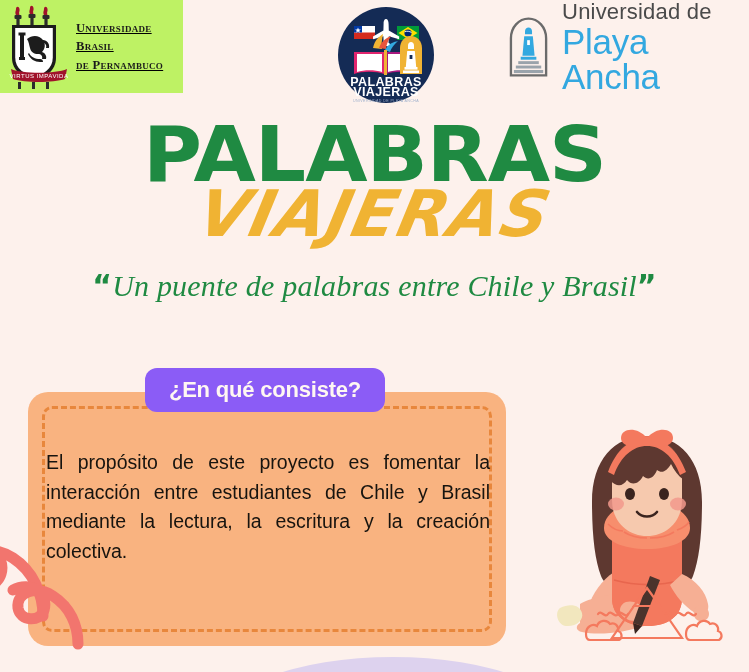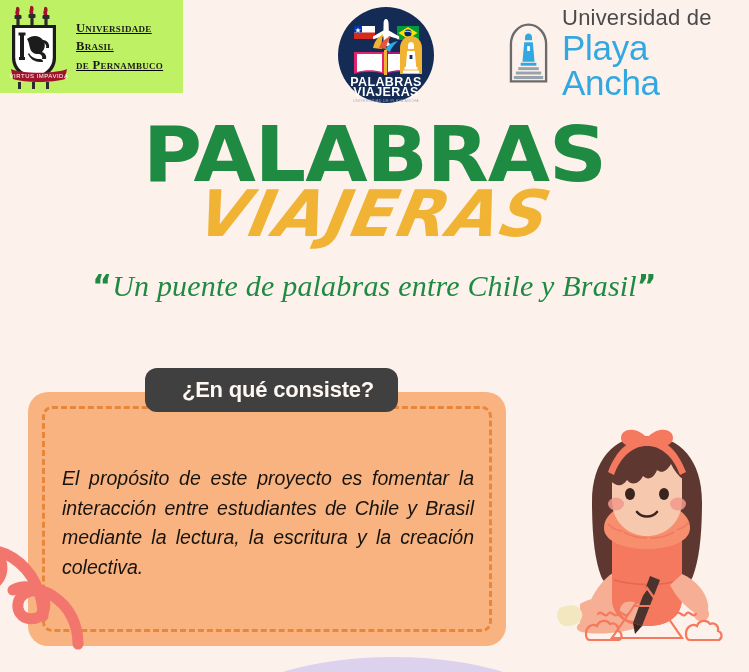--- a/index.html
+++ b/index.html
@@ -23,21 +23,21 @@
     color:#1b1b1b;font-size:12.5px;line-height:1.45;
     letter-spacing:.3px;font-weight:bold;
     font-variant:small-caps;
   }
   .ufpe-text div{white-space:nowrap;}
 
   .central-logo{
     position:absolute;left:337px;top:6px;width:98px;height:98px;
   }
   .upla-logo{
-    position:absolute;left:508px;top:18px;width:241px;height:70px;
+    position:absolute;left:508px;top:12px;width:241px;height:70px;
     display:flex;align-items:center;gap:13px;
   }
   .upla-words{display:flex;flex-direction:column;line-height:1;}
   .upla-l1{font-size:22px;color:#4a4a4a;letter-spacing:.2px;}
   .upla-l2{font-size:35px;color:#33A8E0;letter-spacing:-.3px;margin-top:1px;}
 
   
   .title-wrap{position:absolute;left:0;top:120px;width:749px;text-align:center;}
   .t-palabras{
     font-size:76px;font-weight:bold;color:#1F8A42;
@@ -65,30 +65,30 @@
   .info-card{
     position:absolute;left:28px;top:392px;width:478px;height:254px;
     background:#F9B380;border-radius:20px;
   }
   .info-dash{
     position:absolute;left:14px;top:14px;right:14px;bottom:14px;
     border:3px dashed #E8873C;border-radius:10px;
   }
   .badge{
     position:absolute;left:145px;top:368px;width:240px;height:44px;
-    background:#404040;border-radius:12px;
+    background:#8b5cf6;border-radius:12px;
     display:flex;align-items:center;justify-content:center;
-    color:#FFF7F2;font-size:22px;font-weight:bold;letter-spacing:-.2px;padding-left:13px;
+    color:#FFF7F2;font-size:22px;font-weight:bold;letter-spacing:-.2px;
   }
   .body-text{
     position:absolute;left:46px;top:448px;width:444px;
     font-size:19.5px;line-height:1.52;color:#17140f;
     text-align:justify;
   }
-  .body-text p{margin:16px;font-style:italic;}
+  .body-text p{margin:0;}
 
   
   .squiggle{position:absolute;left:-34px;top:544px;width:150px;height:116px;}
   .lavender{
     position:absolute;left:215px;top:657px;width:356px;height:70px;
     background:#DDD2EE;border-radius:50% 50% 0 0 / 100% 100% 0 0;
   }
   .girl{position:absolute;left:552px;top:424px;width:190px;height:248px;}
 </style>
 </head>

